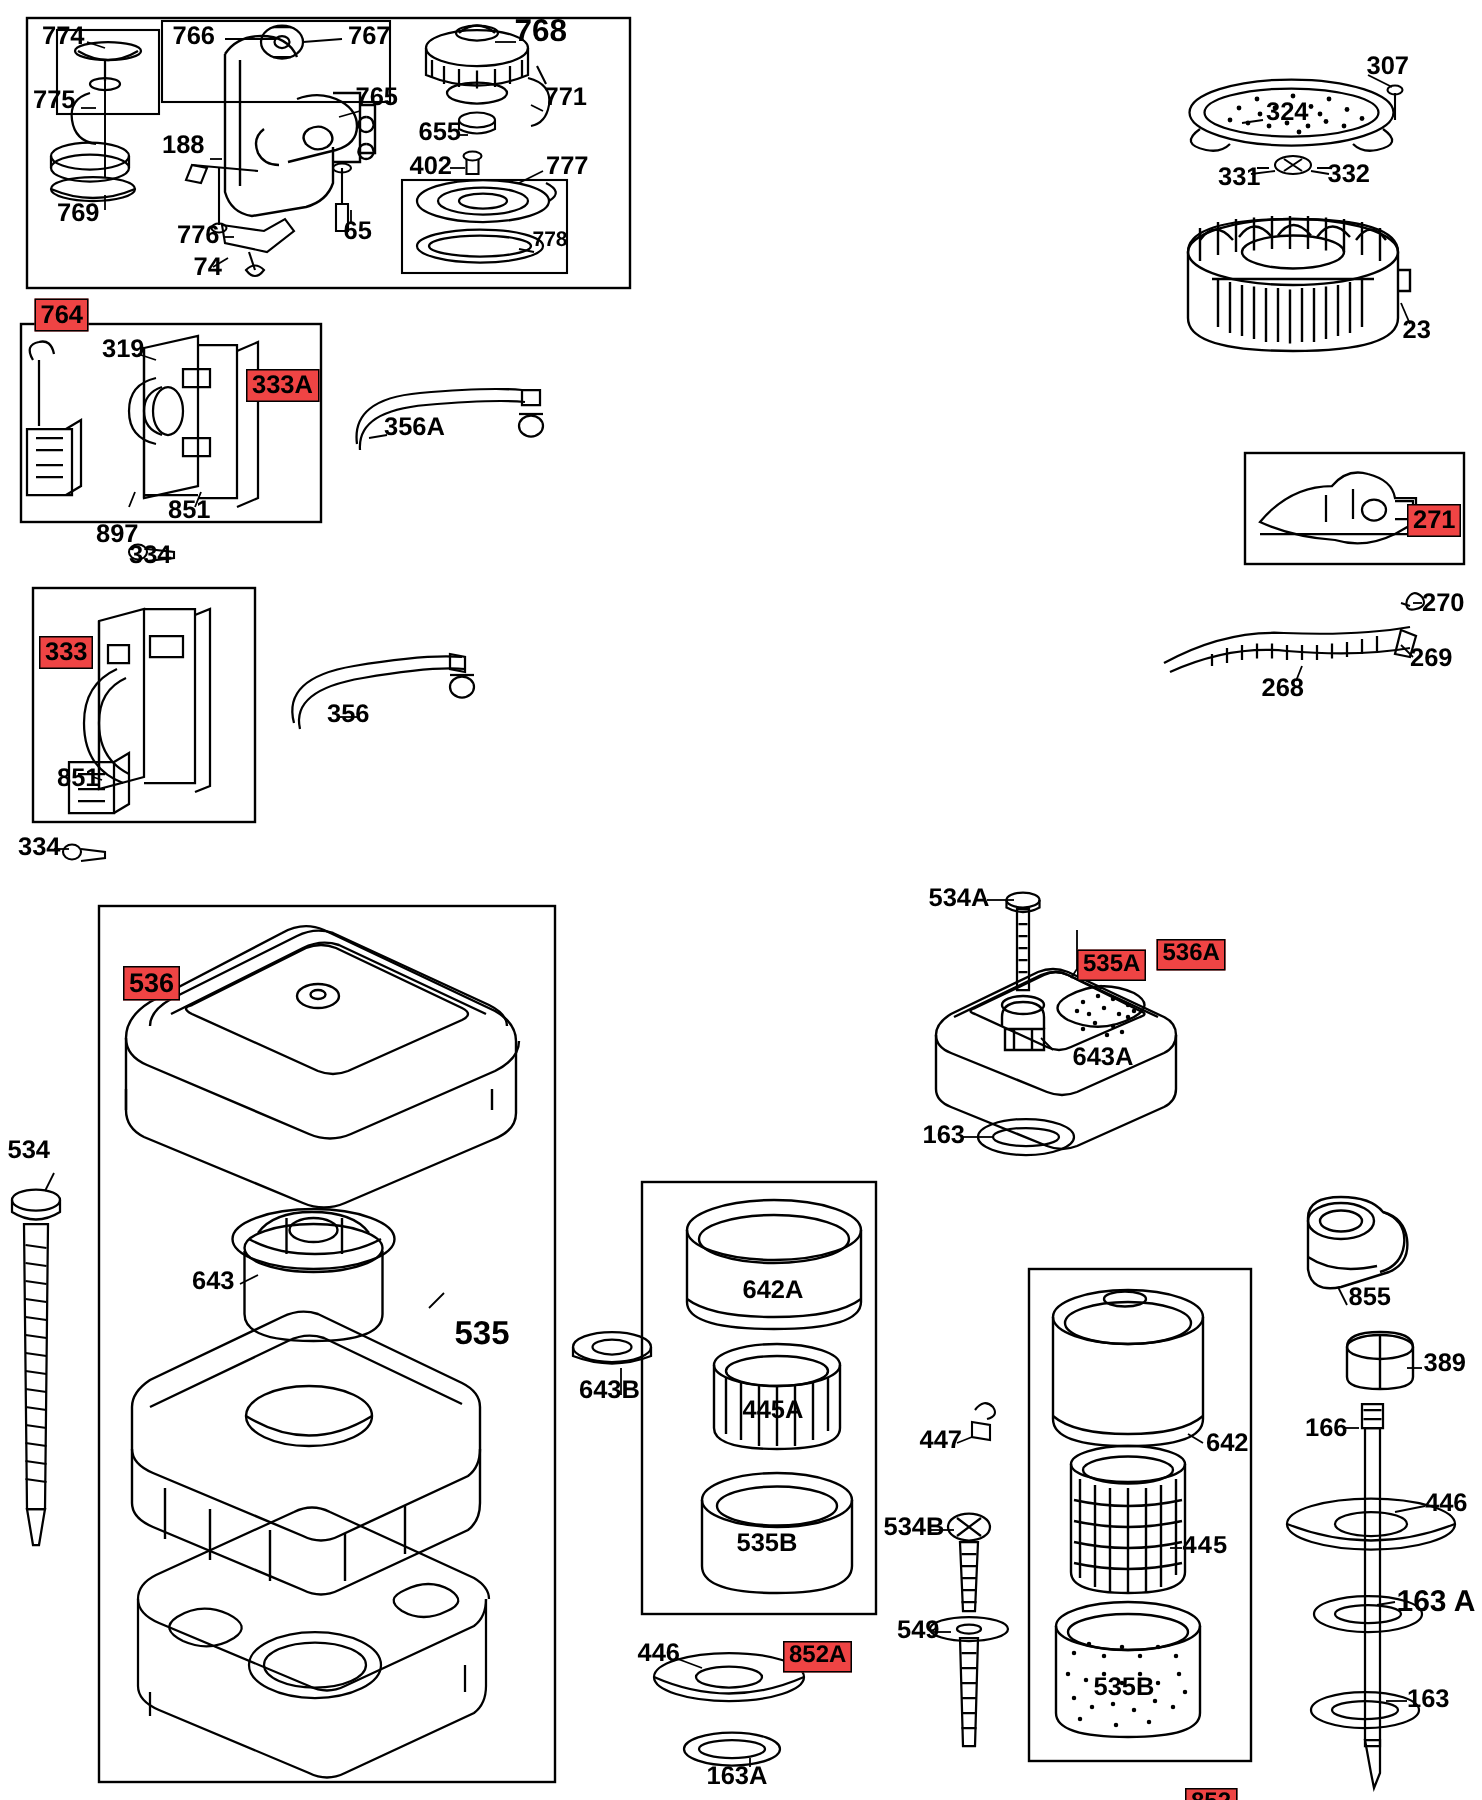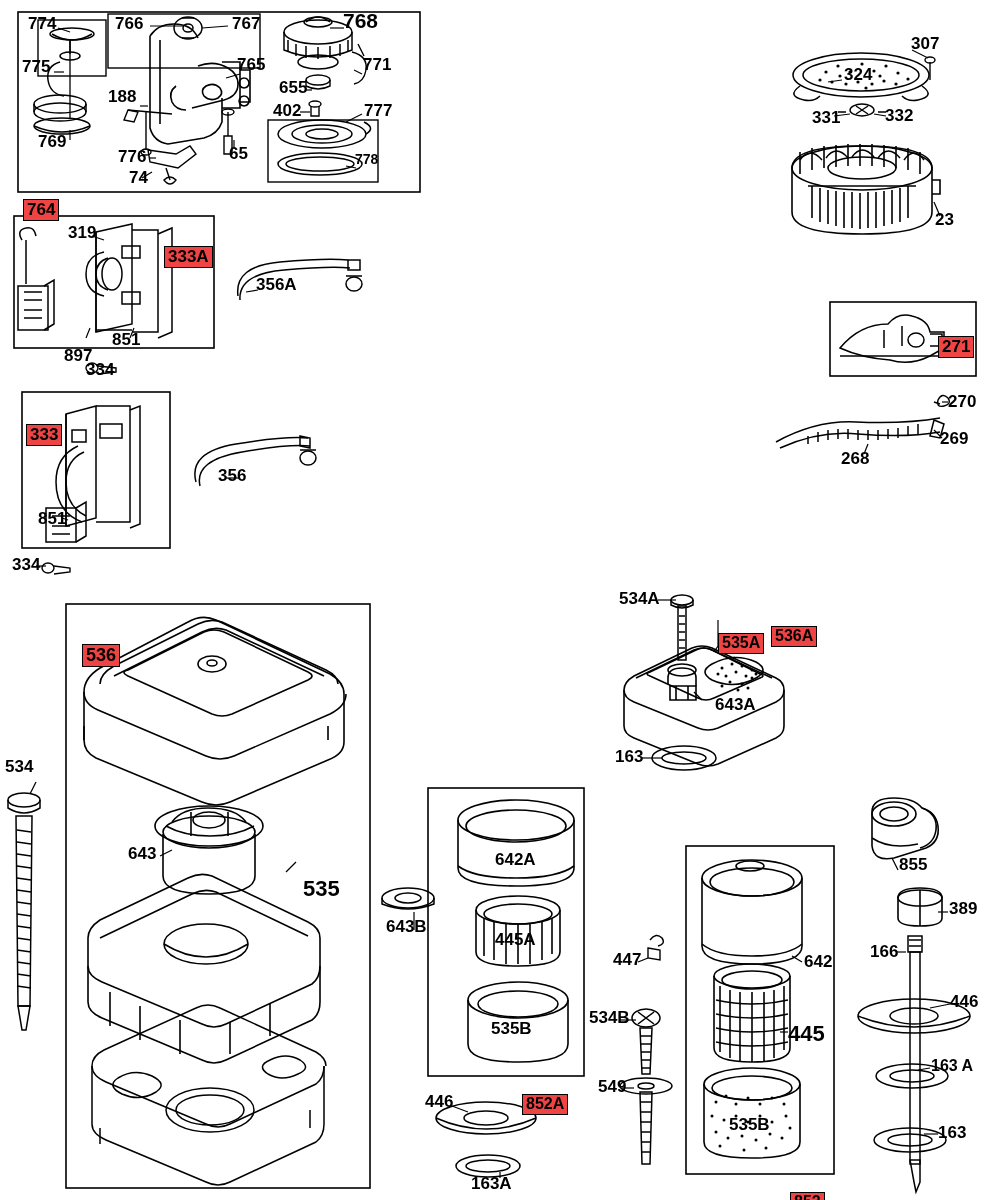--- a/index.html
+++ b/index.html
@@ -609,24 +609,24 @@
   <div class="callout" style="left:491px;top:1020px;font-size:17px;">535B</div>
   <div class="callout boxed" style="left:522px;top:1061px;font-size:16px;">852A</div>
   <div class="callout" style="left:425px;top:1093px;font-size:17px;">446</div>
   <div class="callout" style="left:471px;top:1175px;font-size:17px;">163A</div>
 
   <div class="callout" style="left:613px;top:951px;font-size:17px;">447</div>
   <div class="callout" style="left:589px;top:1009px;font-size:17px;">534B</div>
   <div class="callout" style="left:598px;top:1078px;font-size:17px;">549</div>
 
   <div class="callout" style="left:804px;top:953px;font-size:17px;">642</div>
-  <div class="callout" style="left:788px;top:1023px;font-size:22px;">445</div>
+  <div class="callout" style="left:788px;top:1023px;font-size:17px;font-family:Liberation Mono, monospace;">445</div>
   <div class="callout" style="left:729px;top:1116px;font-size:17px;">535B</div>
   <div class="callout boxed" style="left:790px;top:1159px;font-size:16px;">852</div>
 
   <div class="callout" style="left:899px;top:856px;font-size:17px;">855</div>
   <div class="callout" style="left:949px;top:900px;font-size:17px;">389</div>
   <div class="callout" style="left:870px;top:943px;font-size:17px;">166</div>
   <div class="callout" style="left:950px;top:993px;font-size:17px;">446</div>
-  <div class="callout" style="left:931px;top:1058px;font-size:16px;">163 A</div>
+  <div class="callout" style="left:931px;top:1058px;font-size:20px;">163 A</div>
   <div class="callout" style="left:938px;top:1124px;font-size:17px;">163</div>
 
 </div>
 
 </body></html>

